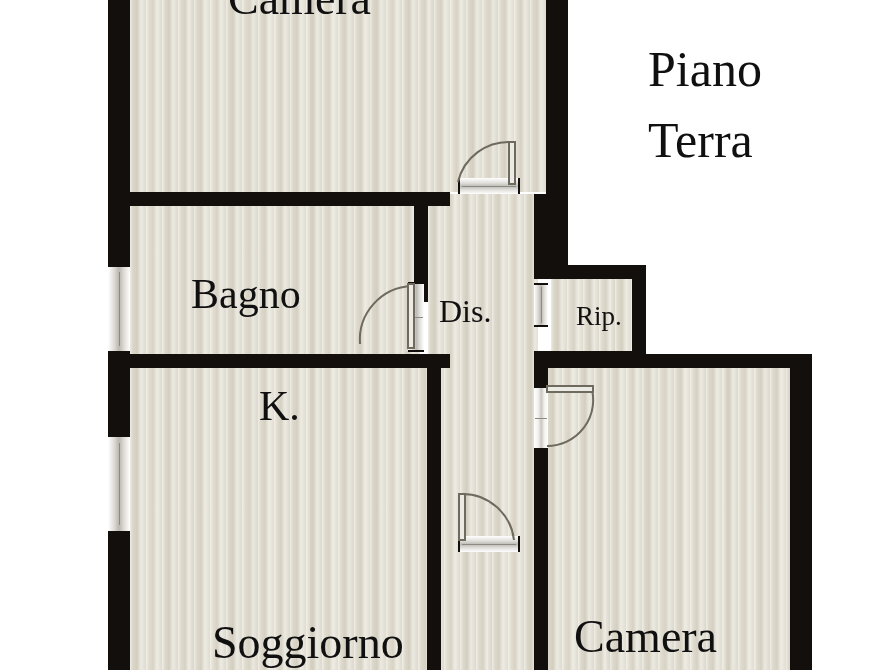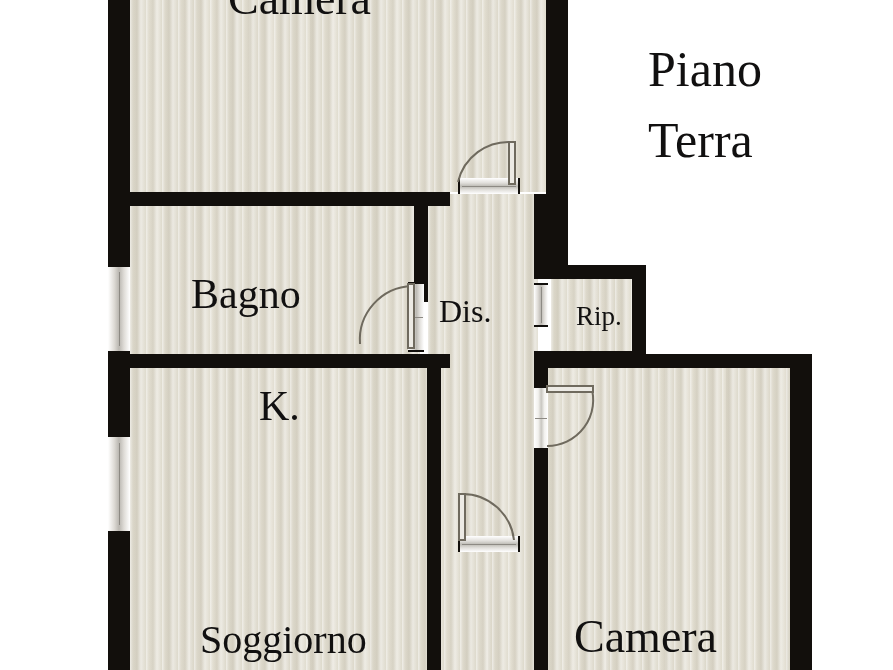--- a/index.html
+++ b/index.html
@@ -69,21 +69,21 @@
     color:#111010;
     white-space:nowrap;
     line-height:1;
     font-weight:400;
   }
   .lbl-camera-top{font-size:46px;}
   .lbl-bagno{font-size:42px;}
   .lbl-k{font-size:42px;}
   .lbl-dis{font-size:32px;}
   .lbl-rip{font-size:27px;}
-  .lbl-soggiorno{font-size:40px;}
+  .lbl-soggiorno{font-size:46px;margin-left:12px;}
   .lbl-camera-bot{font-size:46px;}
   .title{
     position:absolute;
     color:#111010;
     font-size:50px;
     line-height:1.42;
     white-space:pre-line;
     text-align:left;
   }
 </style>

